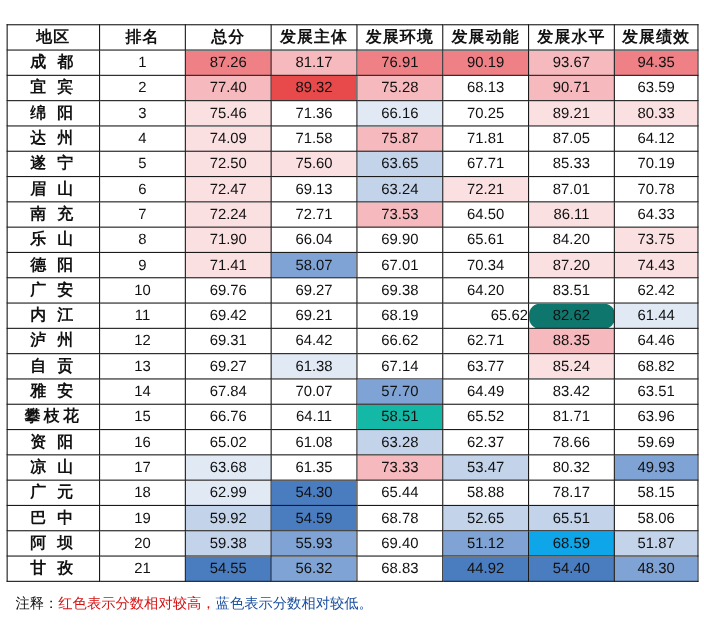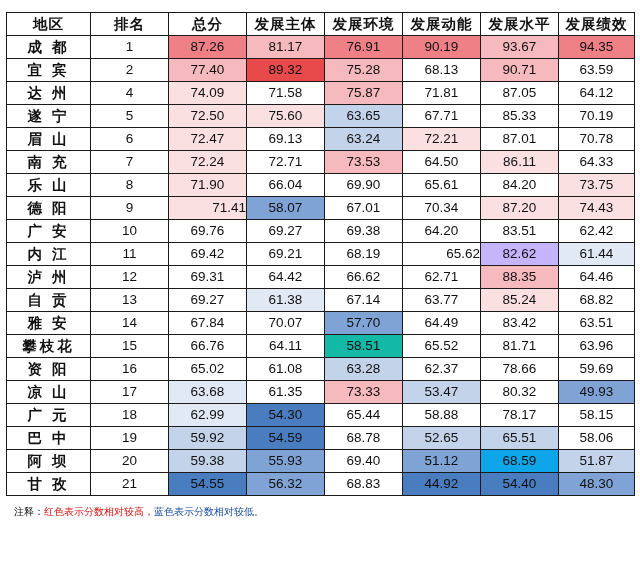--- a/index.html
+++ b/index.html
@@ -12,21 +12,21 @@
   .sheet{
     position:relative;
     width:640px;height:573px;
     box-sizing:border-box;
     padding:4px 6px 0 6px;
   }
   table{
     border-collapse:collapse;
     width:628px;
     table-layout:fixed;
-    margin:2px auto;
+    margin:12px auto;
   }
   col.c-region{width:84px;}
   col.c-rank{width:78px;}
   col.c-score{width:78px;}
   col.c-body{width:78px;}
   col.c-env{width:78px;}
   col.c-power{width:78px;}
   col.c-level{width:78px;}
   col.c-perf{width:76px;}
 
@@ -50,21 +50,21 @@
     font-weight:bold;
     letter-spacing:3px;
     font-size:14.5px;
     text-align:center;
   }
   td.rank{font-size:13.5px;}
   td.num{font-size:13.5px;}
 
   .note{
     margin:8px 0 0 8px;
-    font-size:10px;
+    font-size:13px;
     line-height:16px;
     color:#111;
   }
   .note .red{color:#d31313;}
   .note .blue{color:#1b4fa0;}
   .topstrip{
     height:6px;
   }
 </style>
 </head>
@@ -110,20 +110,30 @@
           <td class="region">宜 宾</td>
           <td class="rank">2</td>
           <td class="num" style="background: rgb(246, 185, 189);">77.40</td>
           <td class="num" style="background: rgb(232, 73, 74);">89.32</td>
           <td class="num" style="background: rgb(246, 185, 189);">75.28</td>
           <td class="num" style="background: rgb(255, 255, 255);">68.13</td>
           <td class="num" style="background: rgb(246, 185, 189);">90.71</td>
           <td class="num" style="background: rgb(255, 255, 255);">63.59</td>
         </tr>
         <tr>
+          <td class="region">绵 阳</td>
+          <td class="rank">3</td>
+          <td class="num" style="background: rgb(251, 224, 226);">75.46</td>
+          <td class="num" style="background: rgb(255, 255, 255);">71.36</td>
+          <td class="num" style="background: rgb(225, 233, 245);">66.16</td>
+          <td class="num" style="background: rgb(255, 255, 255);">70.25</td>
+          <td class="num" style="background: rgb(251, 224, 226);">89.21</td>
+          <td class="num" style="background: rgb(251, 224, 226);">80.33</td>
+        </tr>
+        <tr>
           <td class="region">达 州</td>
           <td class="rank">4</td>
           <td class="num" style="background: rgb(251, 224, 226);">74.09</td>
           <td class="num" style="background: rgb(255, 255, 255);">71.58</td>
           <td class="num" style="background: rgb(246, 185, 189);">75.87</td>
           <td class="num" style="background: rgb(255, 255, 255);">71.81</td>
           <td class="num" style="background: rgb(255, 255, 255);">87.05</td>
           <td class="num" style="background: rgb(255, 255, 255);">64.12</td>
         </tr>
         <tr>
@@ -162,21 +172,21 @@
           <td class="num" style="background: rgb(251, 224, 226);">71.90</td>
           <td class="num" style="background: rgb(255, 255, 255);">66.04</td>
           <td class="num" style="background: rgb(255, 255, 255);">69.90</td>
           <td class="num" style="background: rgb(255, 255, 255);">65.61</td>
           <td class="num" style="background: rgb(255, 255, 255);">84.20</td>
           <td class="num" style="background: rgb(251, 224, 226);">73.75</td>
         </tr>
         <tr>
           <td class="region">德 阳</td>
           <td class="rank">9</td>
-          <td class="num" style="background: rgb(251, 224, 226); text-align: right;">71.41</td>
+          <td class="num" style="background: rgb(251, 224, 226);">71.41</td>
           <td class="num" style="background: rgb(127, 163, 212);">58.07</td>
           <td class="num" style="background: rgb(255, 255, 255);">67.01</td>
           <td class="num" style="background: rgb(255, 255, 255);">70.34</td>
           <td class="num" style="background: rgb(251, 224, 226);">87.20</td>
           <td class="num" style="background: rgb(251, 224, 226);">74.43</td>
         </tr>
         <tr>
           <td class="region">广 安</td>
           <td class="rank">10</td>
           <td class="num" style="background: rgb(255, 255, 255);">69.76</td>
@@ -186,21 +196,21 @@
           <td class="num" style="background: rgb(255, 255, 255);">83.51</td>
           <td class="num" style="background: rgb(255, 255, 255);">62.42</td>
         </tr>
         <tr>
           <td class="region">内 江</td>
           <td class="rank">11</td>
           <td class="num" style="background: rgb(255, 255, 255);">69.42</td>
           <td class="num" style="background: rgb(255, 255, 255);">69.21</td>
           <td class="num" style="background: rgb(255, 255, 255);">68.19</td>
           <td class="num" style="background: rgb(255, 255, 255); text-align: right;">65.62</td>
-          <td class="num" style="background: #c4b5fd;">82.62</td>
+          <td class="num" style="background: #0f766e; border-radius: 10px;">82.62</td>
           <td class="num" style="background: rgb(225, 233, 245);">61.44</td>
         </tr>
         <tr>
           <td class="region">泸 州</td>
           <td class="rank">12</td>
           <td class="num" style="background: rgb(255, 255, 255);">69.31</td>
           <td class="num" style="background: rgb(255, 255, 255);">64.42</td>
           <td class="num" style="background: rgb(255, 255, 255);">66.62</td>
           <td class="num" style="background: rgb(255, 255, 255);">62.71</td>
           <td class="num" style="background: rgb(246, 185, 189);">88.35</td>

